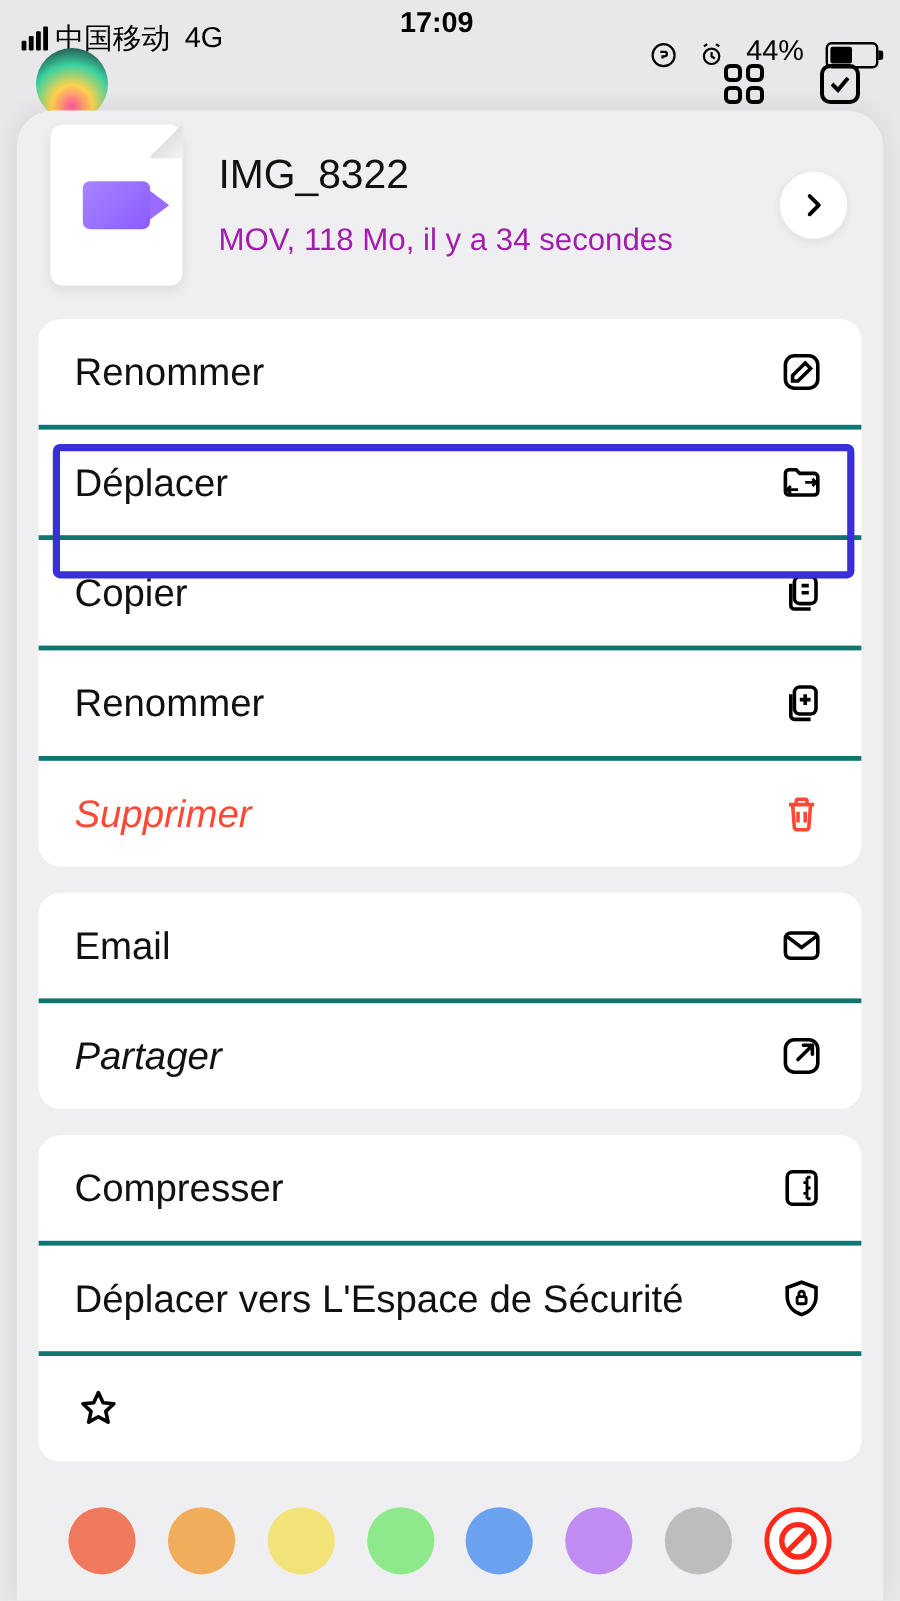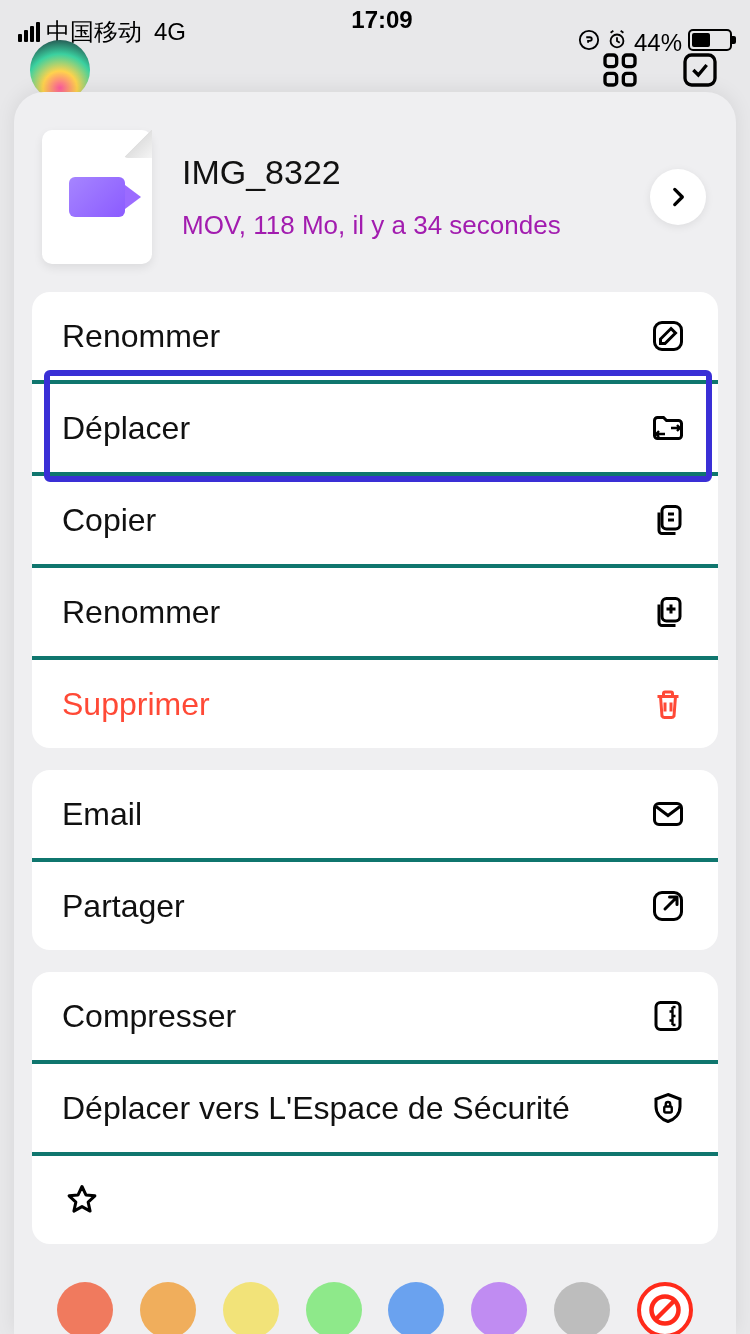--- a/index.html
+++ b/index.html
@@ -15,21 +15,21 @@
     height: 40px;
     display: flex;
     align-items: center;
     justify-content: space-between;
     padding: 0 18px;
     font-size: 24px;
     font-weight: 500;
     color: #000;
   }
   .status-left { display: flex; align-items: center; gap: 6px; margin-top: 24px; }
-  .status-right { display: flex; align-items: flex-start; gap: 6px; margin-top: 46px; }
+  .status-right { display: flex; align-items: flex-end; gap: 18px; margin-top: 46px; }
   .signal-bars { display: inline-flex; align-items: flex-end; gap: 2px; }
   .signal-bars span { width: 4px; background: #000; border-radius: 1px; }
   .signal-bars span:nth-child(1){height:8px;}
   .signal-bars span:nth-child(2){height:12px;}
   .signal-bars span:nth-child(3){height:16px;}
   .signal-bars span:nth-child(4){height:20px;}
   .battery {
     width: 44px; height: 22px; border: 2px solid #000; border-radius: 5px;
     position: relative; display: inline-block;
   }
@@ -55,21 +55,21 @@
   .nav-actions { display:flex; gap:40px; align-items:center; }
 
   .sheet {
     position: absolute;
     top: 92px;
     left: 14px;
     right: 14px;
     bottom: 0;
     background: #efeff1;
     border-radius: 30px 30px 0 0;
-    padding: 38px 0 0 0;
+    padding: 12px 0 0 0;
     box-shadow: 0 -2px 20px rgba(0,0,0,0.08);
   }
   .file-header {
     display: flex;
     align-items: center;
     padding: 0 30px 28px 28px;
   }
   .file-thumb {
     width: 110px; height: 134px; background:#fff; border-radius:10px;
     position:relative; box-shadow: 0 4px 10px rgba(0,0,0,0.08);
@@ -101,21 +101,21 @@
     margin: 0 18px 22px 18px;
     background:#fff;
     border-radius:18px;
     overflow:hidden;
   }
   .row {
     display:flex; align-items:center; justify-content:space-between;
     padding: 24px 30px;
     border-bottom: 4px solid #0f766e;
   }
-  .row:last-child { border-bottom:none; }
+  .row:last-child { border-bottom:none;font-style:italic; }
   .row-label { font-size: 32px; color:#111; }
   .row.danger .row-label { color:#ff4936; }
   .row-icon { width:40px; height:40px; display:flex; align-items:center; justify-content:center; }
   .row-icon svg { width:36px; height:36px; }
 
   .highlight {
     position:absolute;
     left: 30px; right: 24px;
     top: 278px; height: 112px;
     border: 6px solid #3a2fd6;

